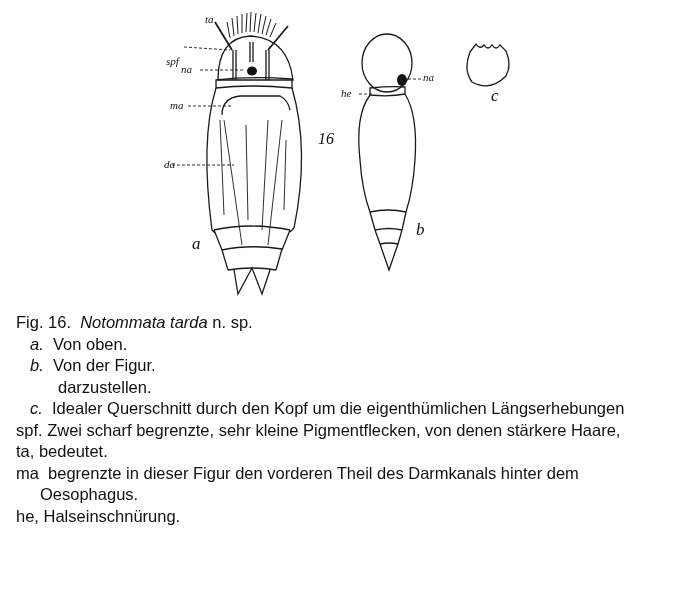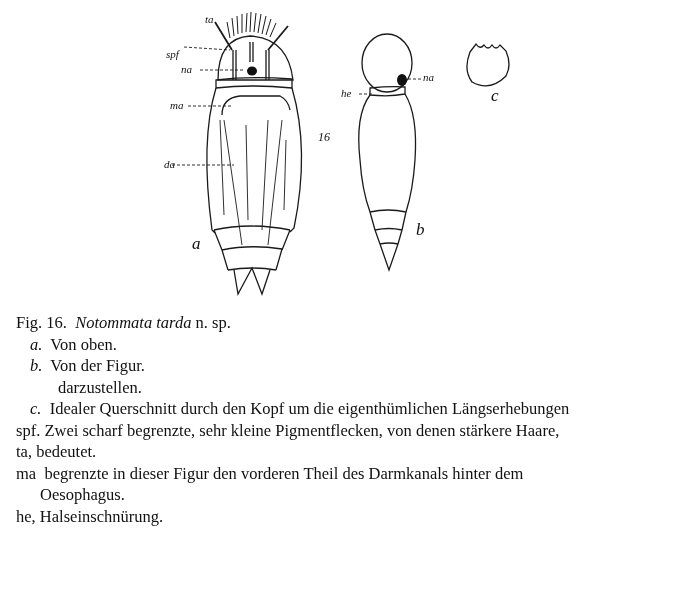--- a/index.html
+++ b/index.html
@@ -2,23 +2,23 @@
 <html><head>
 <meta charset="utf-8">
 <style>
   html, body { margin:0; padding:0; background:#fff; }
   body { width:700px; height:592px; position:relative; overflow:hidden;
          font-family:"DejaVu Serif","Liberation Serif",serif; color:#111; }
   #figure { position:absolute; left:0; top:0; width:612px; height:305px; }
   .lbl { position:absolute; font-family:"Liberation Serif",serif; font-style:italic; color:#111; }
   .lbl.small { font-size:11px; }
   .lbl.big { font-size:17px; }
-  .lbl.num { font-size:12px; }
+  .lbl.num { font-size:16px; }
   #caption { position:absolute; left:16px; top:312px; width:680px;
-             font-family:Liberation Serif, serif; font-size:16.5px; line-height:21.5px; }
+             font-family:Liberation Sans, sans-serif; font-size:16.5px; line-height:21.5px; }
   .line { white-space:nowrap; }
   .ind1 { padding-left:14px; }
   .ind2 { padding-left:42px; }
   .ind3 { padding-left:24px; }
   .it { font-style:italic; }
 </style>
 </head>
 <body>
 
 <div id="figure">
@@ -95,21 +95,21 @@
       <line x1="184" y1="47" x2="230" y2="50"></line>
       <line x1="200" y1="70" x2="244" y2="70"></line>
       <line x1="188" y1="106" x2="232" y2="106"></line>
       <line x1="172" y1="165" x2="234" y2="165"></line>
       <line x1="359" y1="94" x2="372" y2="94"></line>
       <line x1="408" y1="79" x2="422" y2="79"></line>
     </g>
   </svg>
 
   <span class="lbl small" style="left:205px;top:13px">ta</span>
-  <span class="lbl small" style="left:166px;top:48px">spf</span>
+  <span class="lbl small" style="left:166px;top:55px">spf</span>
   <span class="lbl small" style="left:181px;top:63px">na</span>
   <span class="lbl small" style="left:170px;top:99px">ma</span>
   <span class="lbl small" style="left:164px;top:158px">da</span>
   <span class="lbl num" style="left:318px;top:130px">16</span>
   <span class="lbl big" style="left:192px;top:234px">a</span>
   <span class="lbl small" style="left:341px;top:87px">he</span>
   <span class="lbl small" style="left:423px;top:71px">na</span>
   <span class="lbl big" style="left:416px;top:220px">b</span>
   <span class="lbl big" style="left:491px;top:86px">c</span>
 </div>

